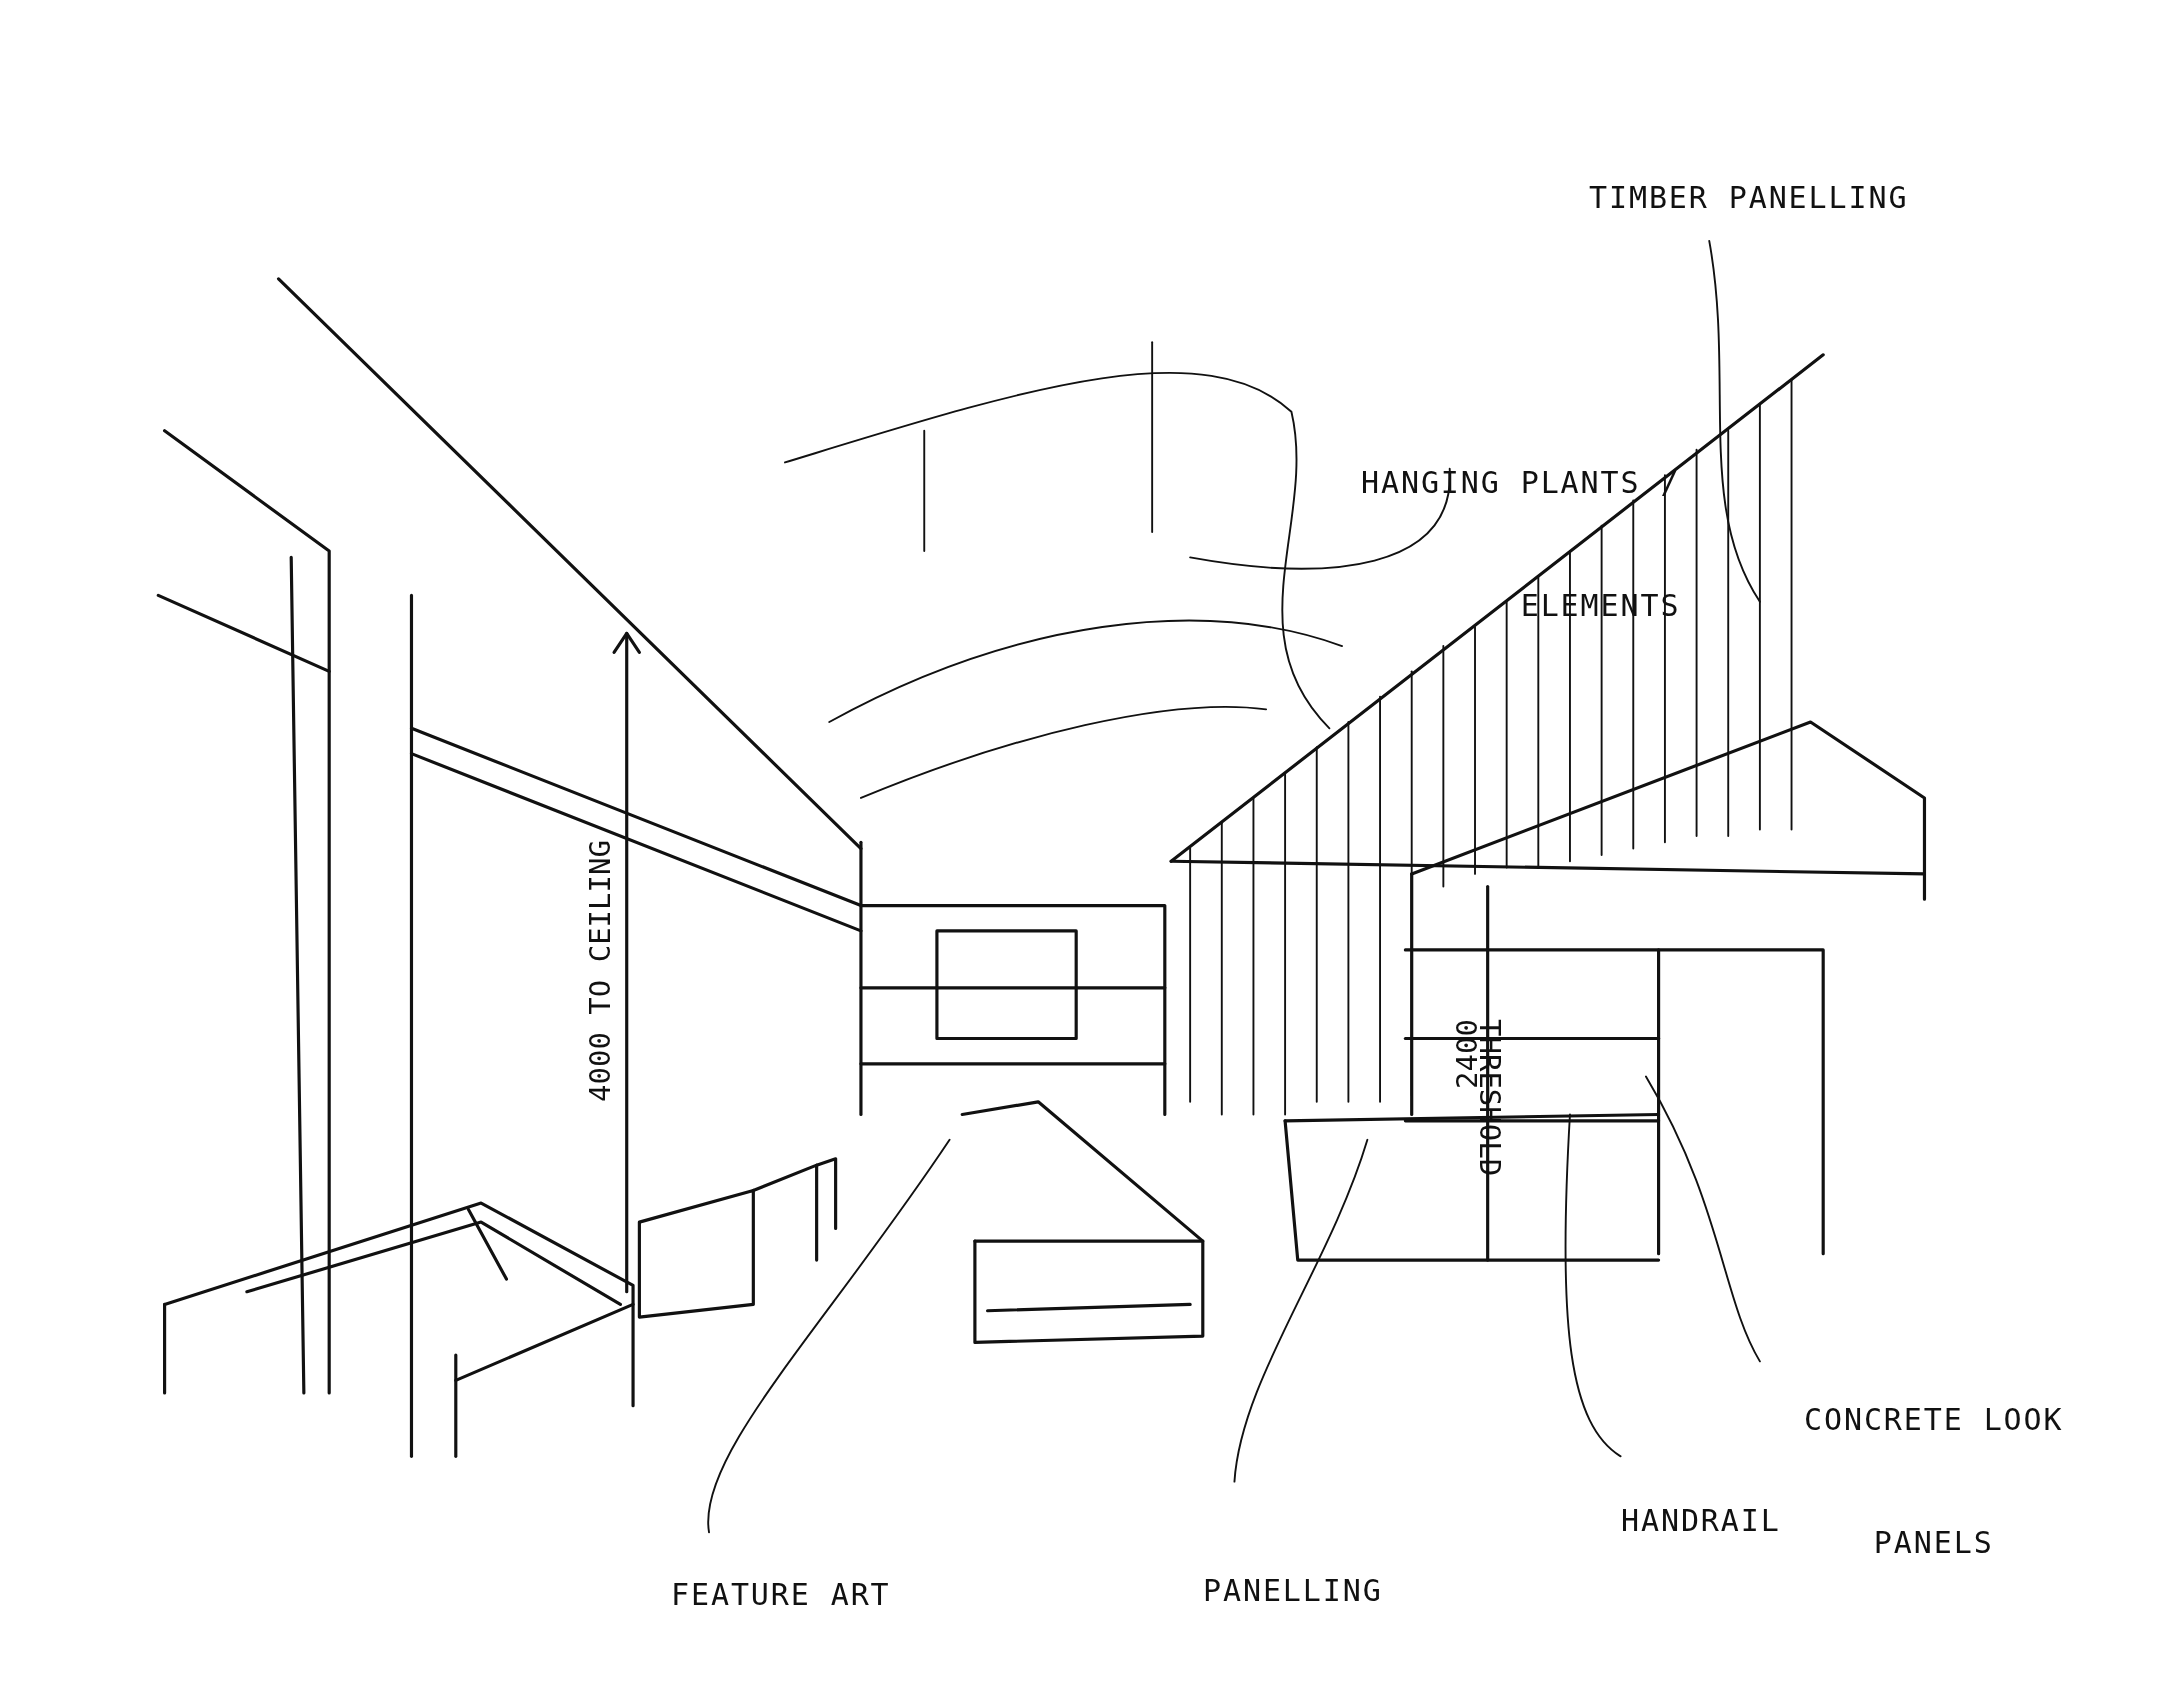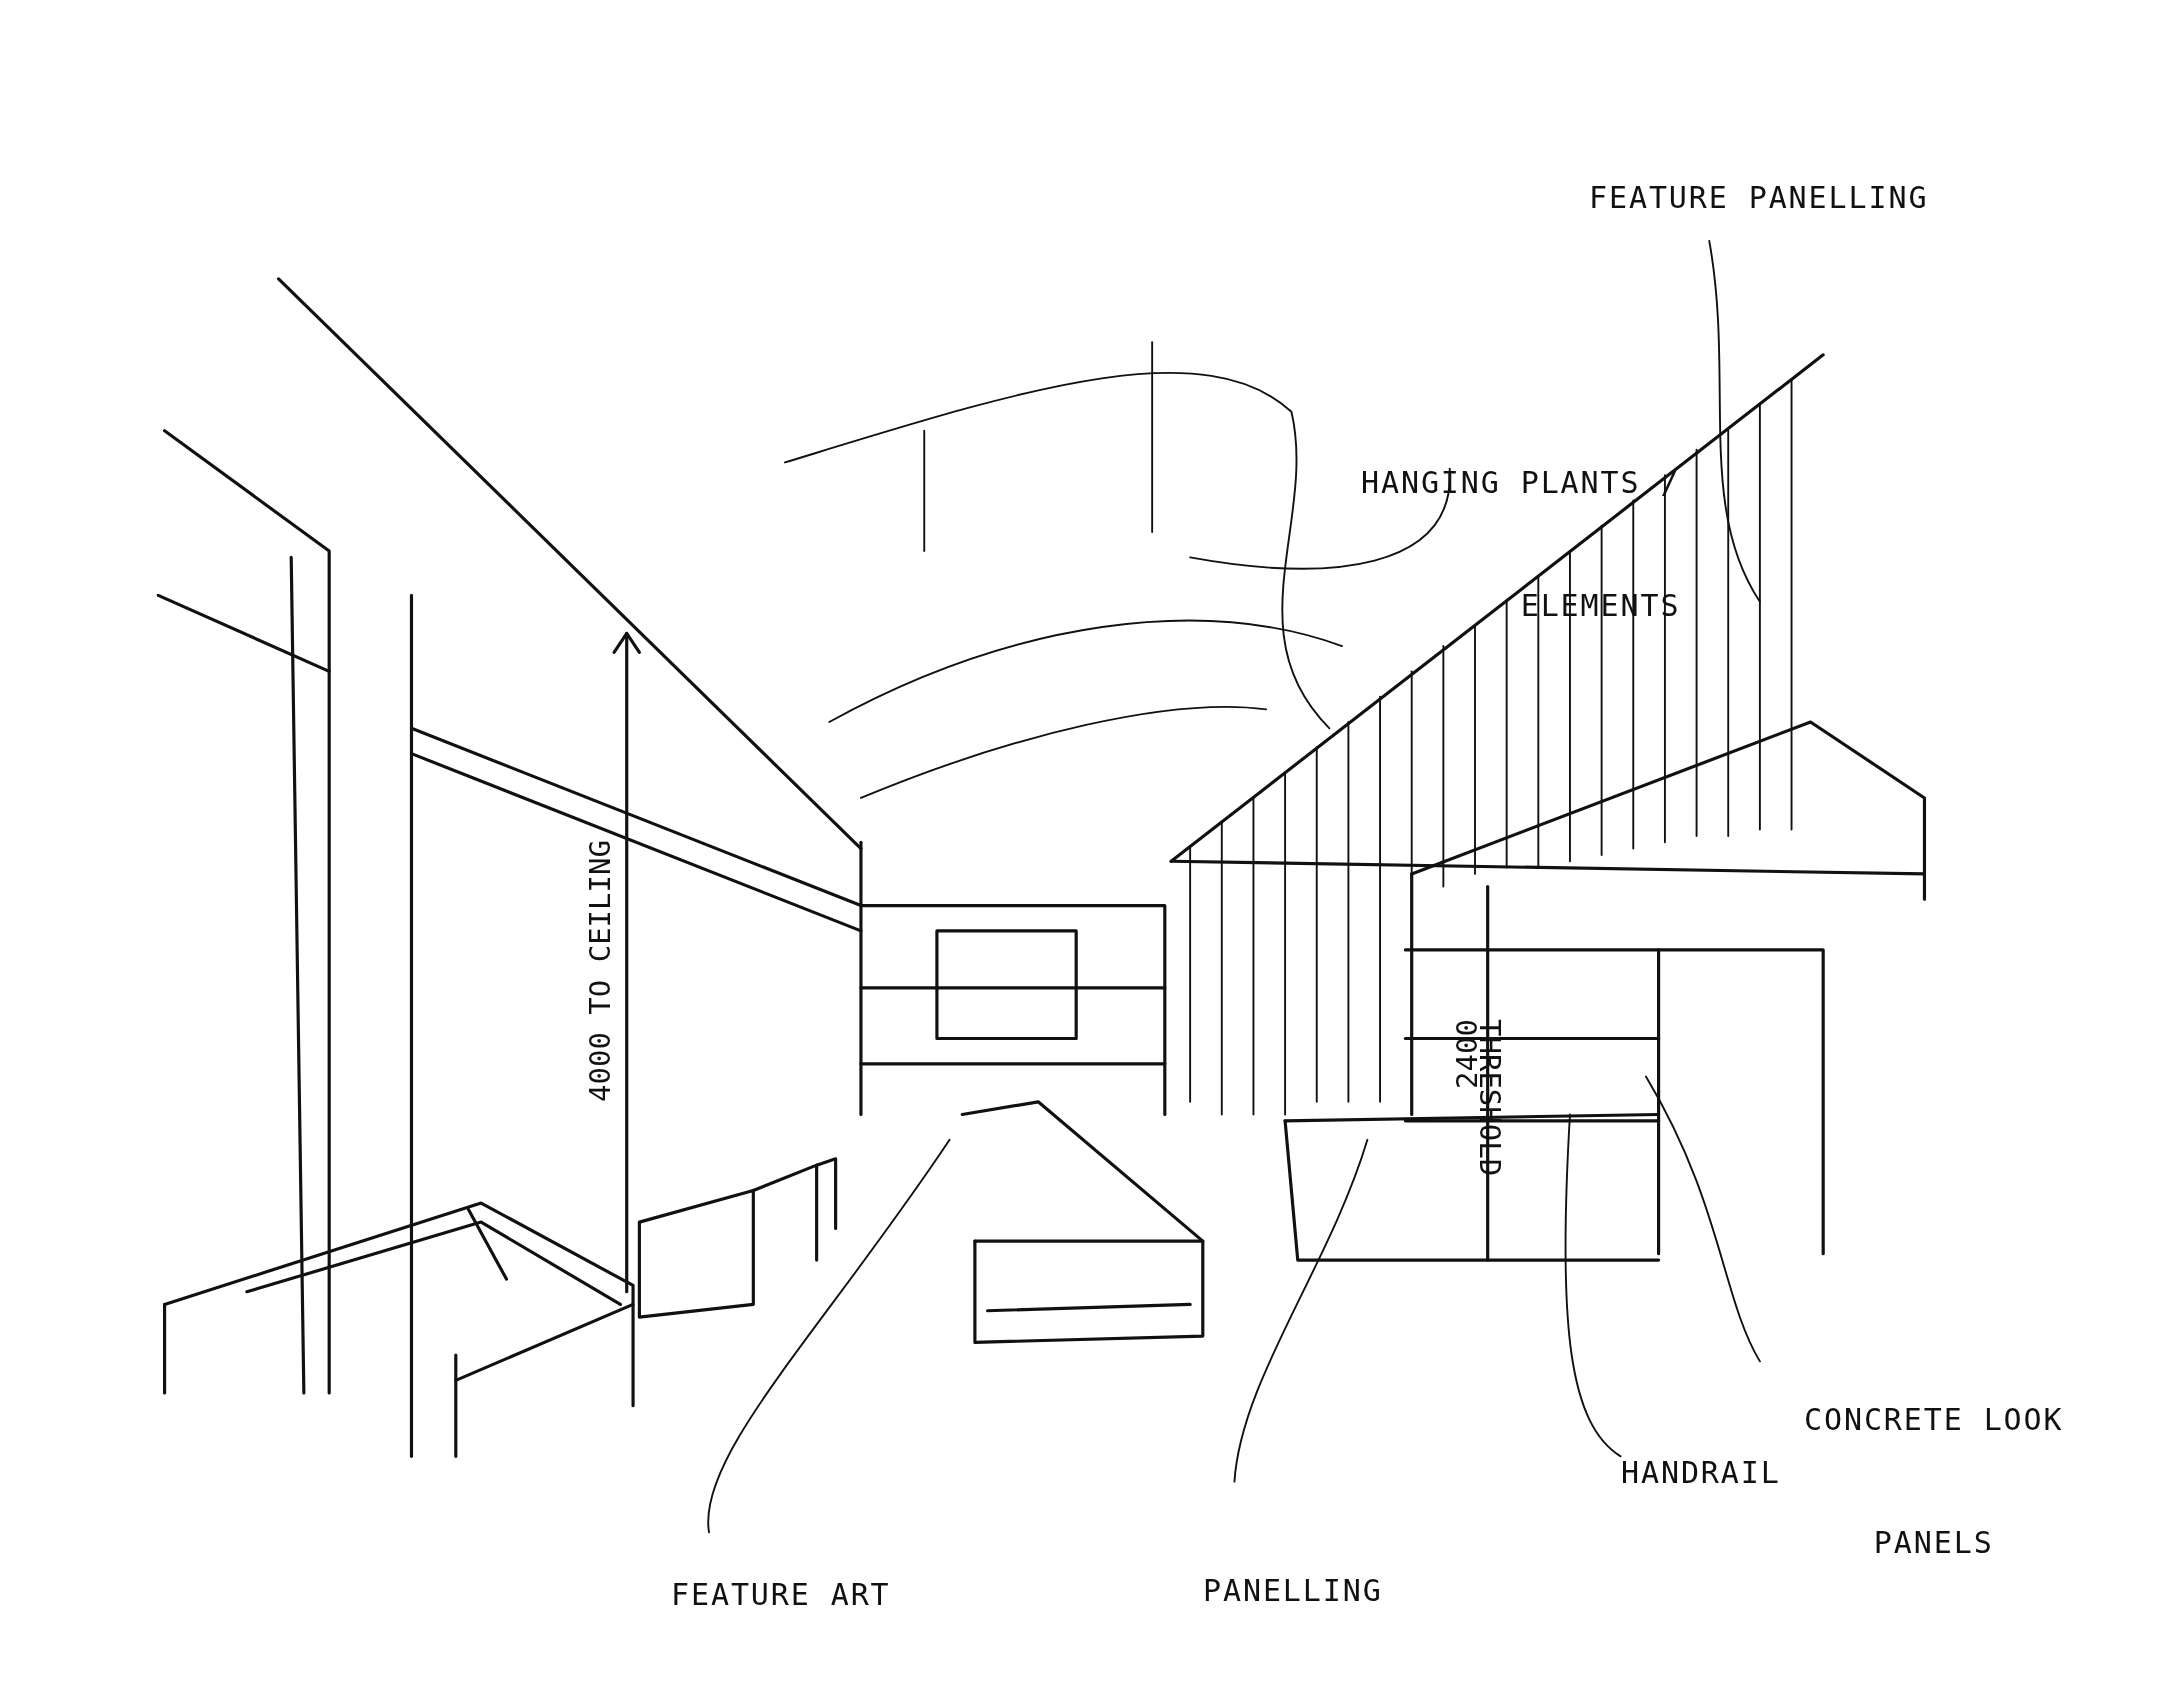--- a/index.html
+++ b/index.html
@@ -96,30 +96,30 @@
   <g stroke-width="3">
     <path d="M2700 380 C2740 600, 2680 800, 2780 950"></path>
     <path d="M2290 740 C2300 900, 2100 920, 1880 880"></path>
     <path d="M2780 2150 C2720 2050, 2720 1900, 2600 1700"></path>
     <path d="M2560 2300 C2480 2250, 2460 2100, 2480 1760"></path>
     <path d="M1950 2340 C1960 2180, 2100 2000, 2160 1800"></path>
     <path d="M1120 2420 C1100 2300, 1300 2100, 1500 1800"></path>
   </g>
 </svg>
 
-<div class="label" style="left:1589px;top:177px;">FEATURE PANELLING</div>
+<div class="label" style="left:1589px;top:177px;">TIMBER PANELLING</div>
 <div class="label" style="left:1361px;top:380px;text-align:right;">
   <div>HANGING PLANTS /</div>
   <div>ELEMENTS</div>
 </div>
 <div class="label" style="left:1804px;top:1317px;text-align:center;">
   <div>CONCRETE LOOK</div>
   <div>PANELS</div>
 </div>
-<div class="label" style="left:1621px;top:1452px;">HANDRAIL</div>
+<div class="label" style="left:1621px;top:1500px;">HANDRAIL</div>
 <div class="label" style="left:1203px;top:1488px;">
   <div>PANELLING</div>
   <div>WATER COOLER</div>
 </div>
 <div class="label" style="left:671px;top:1545px;margin-top:29px;">FEATURE ART</div>
 
 <div class="dim" style="left:583px;top:1102px;transform:rotate(-90deg);">4000 TO CEILING</div>
 <div class="dim" style="left:1450px;top:1089px;transform:rotate(-90deg);">2400</div>
 <div class="dim" style="left:1507px;top:1019px;transform:rotate(90deg);">THRESHOLD</div>
 

